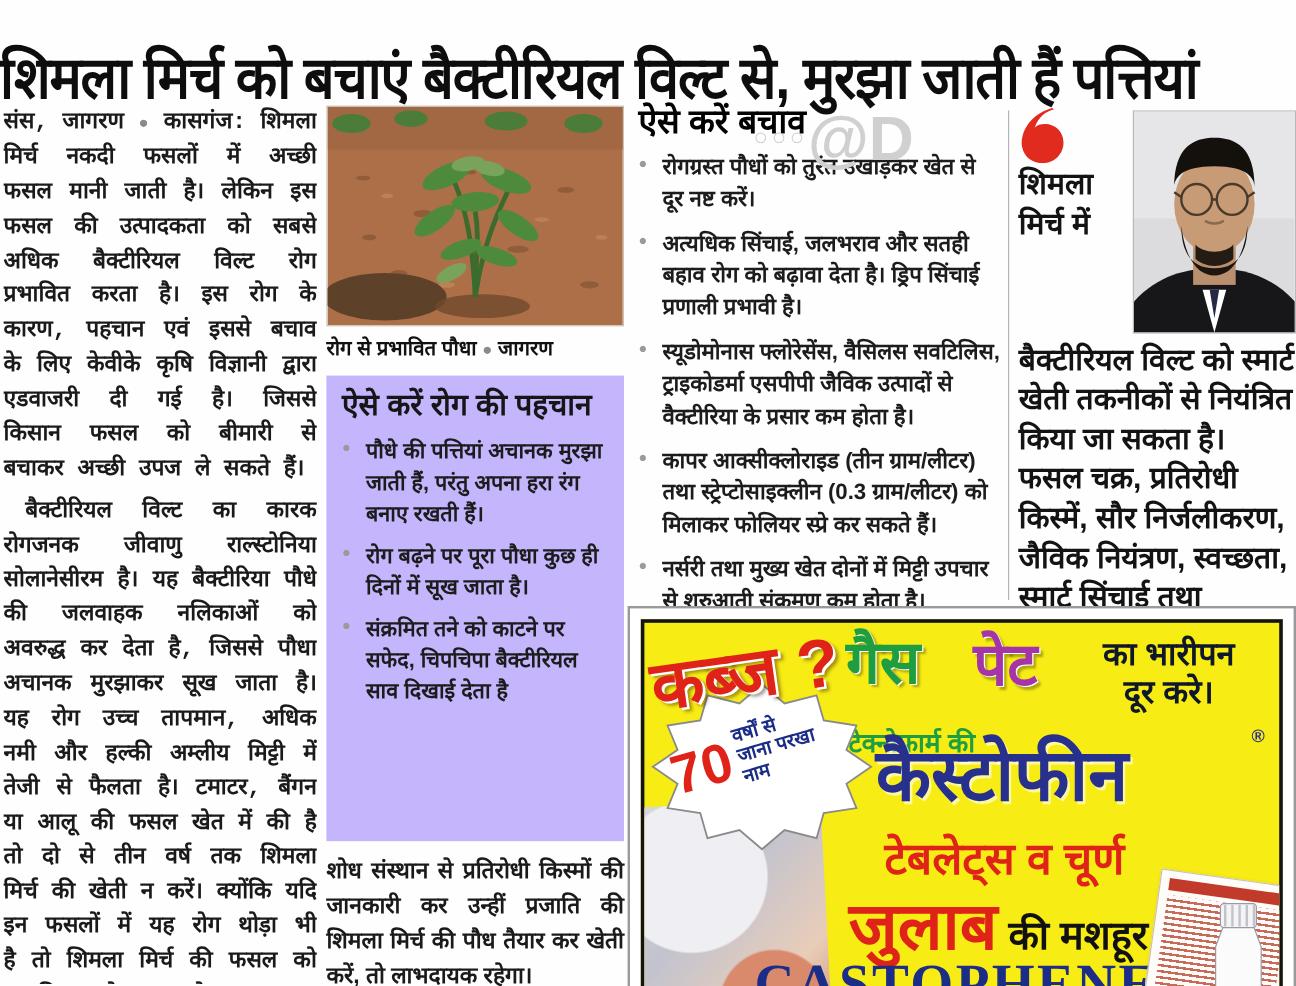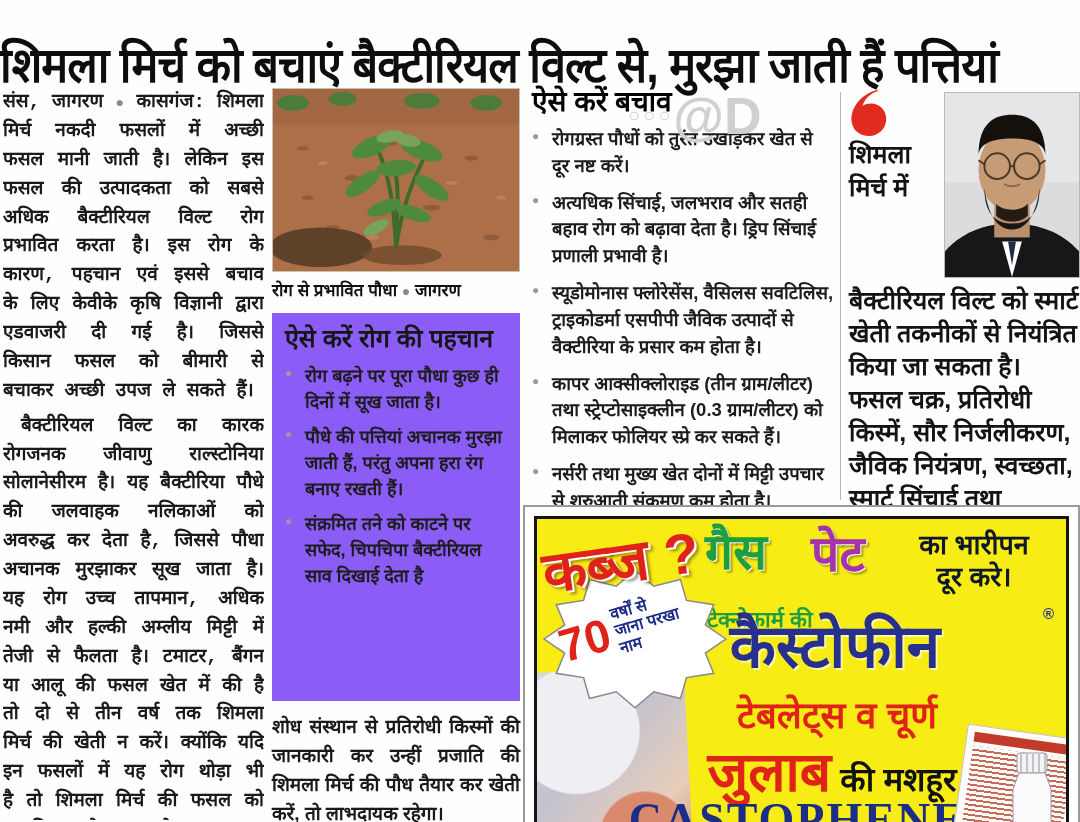--- a/index.html
+++ b/index.html
@@ -17,21 +17,21 @@
   .sep-dot{color:#8a8a8a;font-size:14px;}
 
   .col1{position:absolute;left:3px;top:88px;width:261px;height:732px;overflow:hidden;font-family:Liberation Mono, monospace;}
   .col1 p{margin:0;}
   .col1 p + p{margin-top:6px;text-indent:18px;}
 
   
   .col2{position:absolute;left:272px;top:88px;width:248px;}
   .plant-photo{width:248px;height:184px;display:block;border:1px solid #c9c2b4;box-sizing:border-box;}
   .photo-caption{margin-top:6px;font-size:17px;font-weight:bold;color:#111;}
-  .identify-box{margin-top:12px;background:#8b5cf6;padding:12px 13px 16px 13px;box-sizing:border-box;min-height:388px;}
+  .identify-box{margin-top:12px;background:#c4b5fd;padding:12px 13px 16px 13px;box-sizing:border-box;min-height:388px;}
   .identify-box h2{margin:0 0 10px 0;font-size:25px;font-weight:bold;color:#161616;line-height:1.1;}
   ul.bullets{list-style:none;margin:0;padding:0;}
   ul.bullets li{position:relative;padding-left:20px;margin-top:9px;font-size:18px;font-weight:600;line-height:1.45;color:#1c1c1c;}
   ul.bullets li:first-child{margin-top:0;}
   ul.bullets li::before{content:"●";position:absolute;left:0;top:2px;font-size:12px;color:#9a9a9a;}
   .col2-closing{margin-top:12px;}
 
   
   .col3{position:absolute;left:532px;top:88px;width:302px;}
   .prevention-title{margin:0 0 8px 0;font-size:28px;font-weight:bold;color:#000000;line-height:1;}
@@ -159,22 +159,22 @@
         <ellipse cx="118" cy="48" rx="14" ry="6" transform="rotate(-10 118 48)"></ellipse>
         <ellipse cx="136" cy="52" rx="13" ry="6" transform="rotate(12 136 52)"></ellipse>
         <ellipse cx="104" cy="140" rx="14" ry="6" transform="rotate(-28 104 140)"></ellipse>
       </g>
     </svg>
     <div class="photo-caption"><span>रोग से प्रभावित पौधा</span> <span class="sep-dot">●</span> <span>जागरण</span></div>
 
     <div class="identify-box">
       <h2>ऐसे करें रोग की पहचान</h2>
       <ul class="bullets">
+        <li>पौधे की पत्तियां अचानक मुरझा जाती हैं, परंतु अपना हरा रंग बनाए रखती हैं।</li>
         <li>रोग बढ़ने पर पूरा पौधा कुछ ही दिनों में सूख जाता है।</li>
-        <li>पौधे की पत्तियां अचानक मुरझा जाती हैं, परंतु अपना हरा रंग बनाए रखती हैं।</li>
         <li>संक्रमित तने को काटने पर सफेद, चिपचिपा बैक्टीरियल साव दिखाई देता है</li>
       </ul>
     </div>
 
     <p class="col2-closing bodytxt">शोध संस्थान से प्रतिरोधी किस्मों की जानकारी कर उन्हीं प्रजाति की शिमला मिर्च की पौध तैयार कर खेती करें, तो लाभदायक रहेगा।</p>
   </div>
 
   <div class="watermark"><span class="dots">○○○</span><span class="at">@D</span></div>
 
   <div class="col3">

